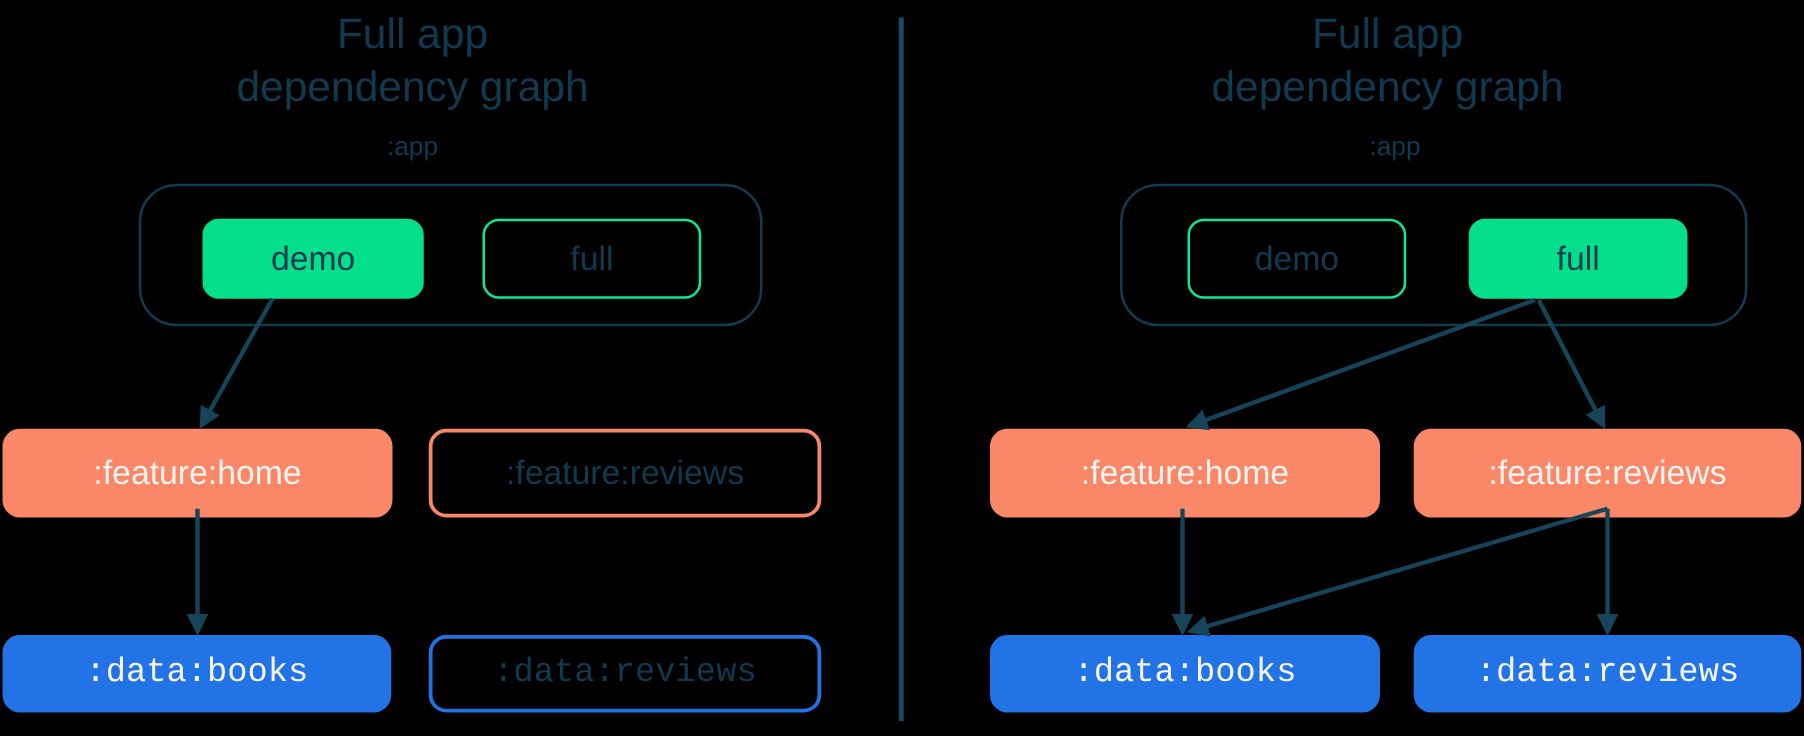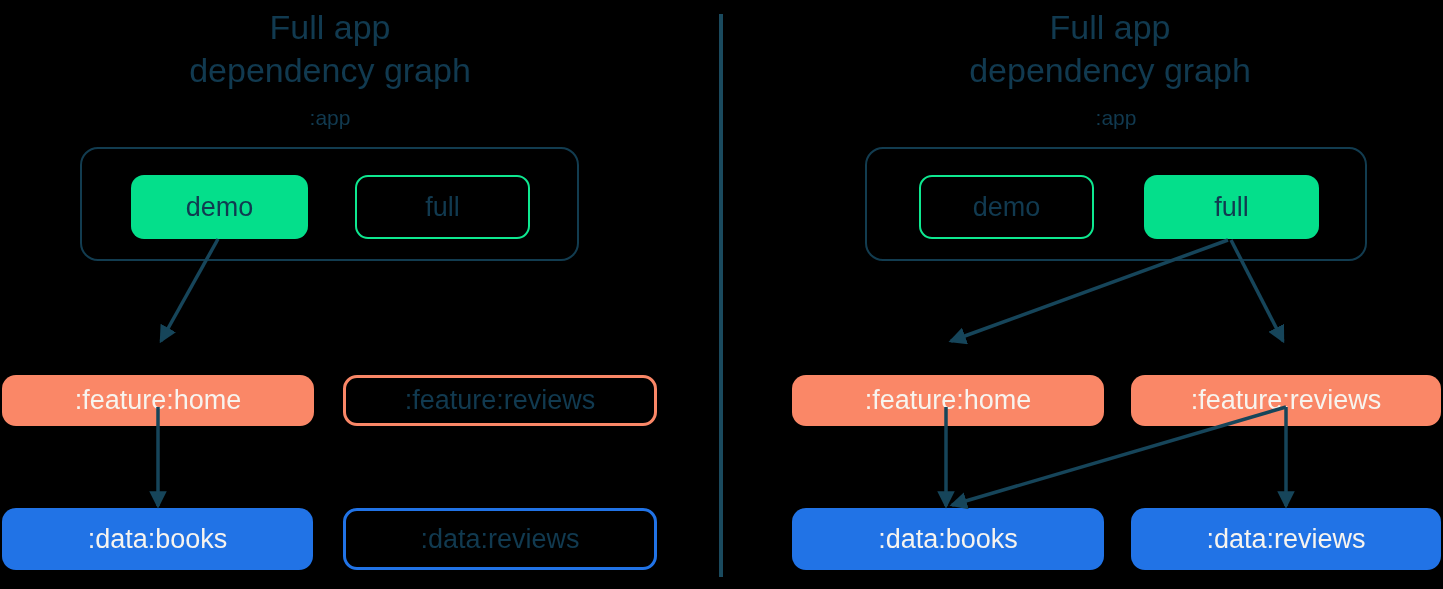--- a/index.html
+++ b/index.html
@@ -31,22 +31,23 @@
     font-weight:500;
     top:106px;
   }
   .app-label-left{left:80px;}
   .app-label-right{left:866px;}
   .app-box{
     position:absolute;
     top:147px;
     height:114px;
     border:2.5px solid #123C50;
-    border-radius:18px;
+    border-radius:30px;
     box-sizing:border-box;
+    margin-left:31px;
   }
   .app-box-left{left:80px;width:499px;}
   .app-box-right{left:865px;width:502px;}
   .variant-btn{
     position:absolute;
     top:26px;
     height:64px;
     border-radius:13px;
     display:flex;align-items:center;justify-content:center;
     font-size:27px;
@@ -61,22 +62,22 @@
     display:flex;align-items:center;justify-content:center;
     font-size:27px;
     box-sizing:border-box;
   }
   .node-filled{color:#F7F4EF;}
   .node-outline{color:#113A50;background:transparent;}
   .feature-filled{background:#FA8767;}
   .feature-outline{border:3px solid #FA8767;}
   .data-filled{background:#2173E6;}
   .data-outline{border:3px solid #2173E6;}
-  .feature-row{top:343px;height:51px;margin-top:32px;}
-  .data-row{top:508px;height:62px;}
+  .feature-row{top:343px;height:71px;}
+  .data-row{top:508px;height:62px;font-family:Liberation Mono, monospace;}
   .arrows{
     position:absolute;left:0;top:0;
     pointer-events:none;
   }
 </style>
 </head>
 <body>
 
 <div class="page">
 

